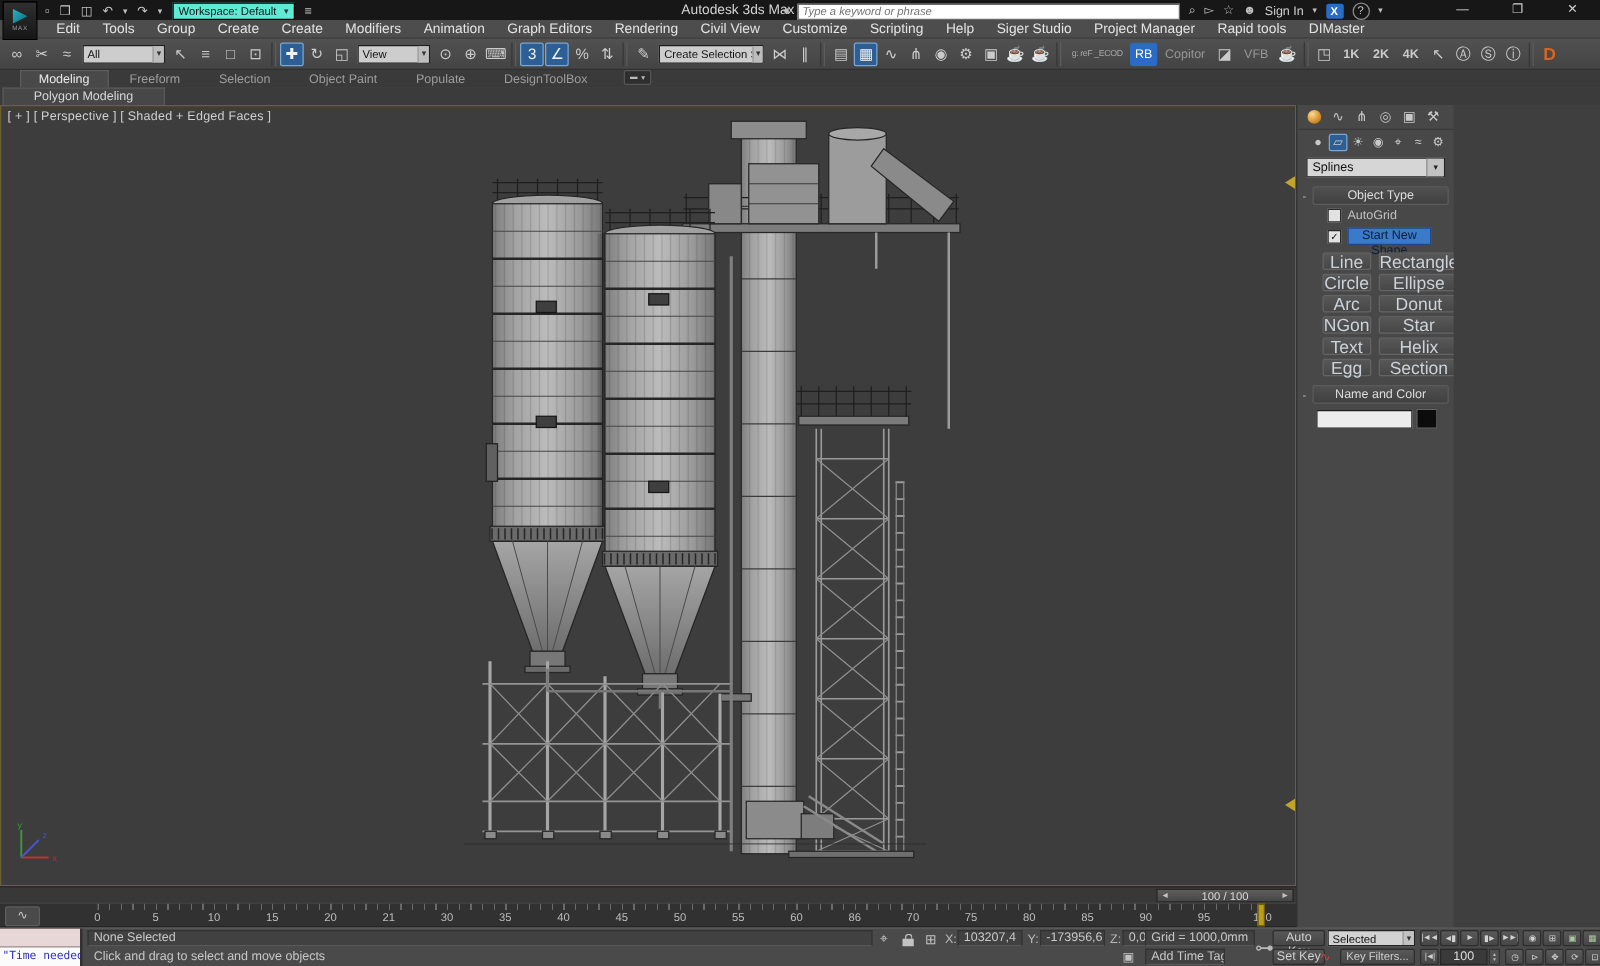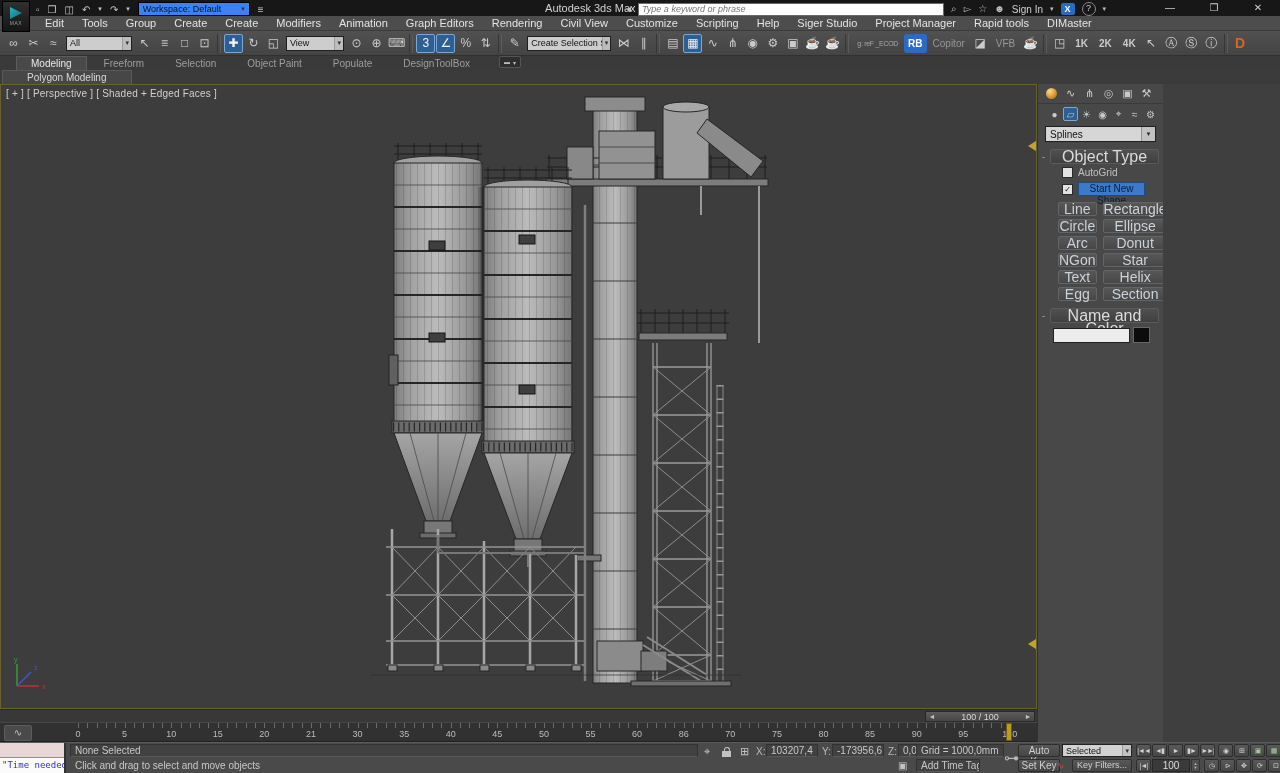--- a/index.html
+++ b/index.html
@@ -7,22 +7,22 @@
         font-family:"Liberation Sans",sans-serif;color:#ccc;-webkit-user-select:none}
   
   .titlebar{position:absolute;left:0;top:0;width:1280px;height:16px;background:#171717}
   .appbtn{position:absolute;left:2px;top:1px;width:26px;height:29px;z-index:6;
           background:linear-gradient(#303030,#161616);border:1px solid #000;
           display:flex;flex-direction:column;align-items:center;justify-content:center;gap:1px}
   .applogo{width:12px;height:12px;background:linear-gradient(135deg,#2bb3c4,#0d6b7e);
            clip-path:polygon(0 0,100% 50%,0 100%)}
   .appbtn .appsub{font-size:5px;color:#9a9a9a;letter-spacing:.5px}
   .qat{position:absolute;left:36px;top:2px;display:flex;align-items:center;gap:8px;font-size:10px;color:#c4c4c4}
-  .wscombo{height:12px;background:#3b82f6;color:#111;font-size:9px;display:flex;align-items:center;
-           padding:0 4px;border:1px solid #000;gap:20px}
+  .wscombo{height:12px;background:#5eead4;color:#111;font-size:9px;display:flex;align-items:center;
+           padding:0 4px;border:1px solid #000;gap:6px}
   .wscombo .caret{font-size:7px;color:#333}
   .titletext{position:absolute;left:300px;top:2px;width:680px;text-align:center;font-size:11px;color:#d2d2d2;white-space:nowrap}
   .titletext span{margin:0 9px}
   .searchwrap{position:absolute;left:626px;top:2px;display:flex;align-items:center;gap:7px;z-index:5}
   .searchbox{width:298px;height:11px;background:#fff;border:1px solid #6a6a6a;font-size:9px;
              font-style:italic;color:#777;padding:0 3px;font-family:"Liberation Sans",sans-serif;outline:none}
   .tico{font-size:10px;color:#bfbfbf;line-height:12px}
   .signin{font-size:10px;color:#d2d2d2}
   .xchg{width:14px;height:12px;background:#2a6bc4;border-radius:2px;color:#fff;font-size:9px;
         font-weight:bold;text-align:center;line-height:12px}
@@ -39,21 +39,21 @@
            background:linear-gradient(#515151,#444);border-bottom:1px solid #303030;
            display:flex;align-items:center;padding:0 4px;box-sizing:border-box}
   .tbgroup{display:flex;align-items:center;gap:1px}
   .tbtn{min-width:19px;height:19px;display:inline-flex;align-items:center;justify-content:center;
         font-size:12px;color:#cbcbcb;border:1px solid transparent;border-radius:2px;box-sizing:border-box}
   .tbtn.active{background:#2d5f94;border-color:#7aa7d4;color:#f2f2f2}
   .tbtn.txt{font-size:10px;padding:0 4px}
   .tbtn.tiny{font-size:7px;color:#a8a8a8;letter-spacing:-.3px}
   .tbtn.dim{color:#979797}
   .tbtn.bold{font-weight:bold}
-  .tbtn.rb{background:#2a6bc4;color:#fff;font-weight:bold;font-size:10px;border-radius:3px;padding:0 3px}
+  .tbtn.rb{background:#2a6bc4;color:#fff;font-weight:normal;font-size:10px;border-radius:3px;padding:0 3px}
   .tbtn.dlogo{color:#d96520;font-weight:bold;font-size:14px}
   .tsep{width:2px;height:19px;border-left:1px solid #373737;border-right:1px solid #5c5c5c;margin:0 3px}
   .tcombo{height:15px;background:#cdcdcd;border:1px solid #1e1e1e;color:#111;font-size:9px;
           display:flex;align-items:center;margin:0 3px;box-sizing:border-box}
   .tcombo .lbl{padding:0 3px;white-space:nowrap;overflow:hidden}
   .tcombo .caret{margin-left:auto;border-left:1px solid #9a9a9a;font-size:7px;padding:0 2px;color:#333;
                  height:100%;display:flex;align-items:center;background:#bdbdbd}
   .w64{width:66px}.w56{width:58px}.w84{width:84px}
   
   .ribbontabs{position:absolute;left:0;top:56px;width:1280px;height:14px;background:#3a3a3a;
@@ -86,21 +86,21 @@
           font-size:10px;color:#c9c9c9;border:1px solid transparent;border-radius:2px;box-sizing:border-box}
   .cp-cat.active{background:#2d5f94;border-color:#7aa7d4}
   .cp-combo{margin:2px 7px 4px;height:14px;background:#d6d6d6;border:1px solid #1f1f1f;display:flex;
             align-items:center;font-size:10px;color:#111;padding-left:4px}
   .cp-combo .caret{margin-left:auto;width:13px;height:100%;background:#c2c2c2;border-left:1px solid #8f8f8f;
                    display:flex;align-items:center;justify-content:center;font-size:7px;color:#222}
   .rollout{margin:8px 4px 0}
   .ro-head{display:flex;align-items:center;height:13px}
   .ro-collapse{font-size:9px;color:#bbb;width:8px}
   .ro-title{flex:1;background:linear-gradient(#505050,#404040);border:1px solid #5b5b5b;border-radius:2px;
-            font-size:16px;color:#dcdcdc;text-align:center;height:13px;line-height:13px}
+            font-size:10px;color:#dcdcdc;text-align:center;height:13px;line-height:13px}
   .cb-row{display:flex;align-items:center;gap:5px;margin:4px 14px 0 20px}
   .cb{width:9px;height:9px;background:#e2e2e2;border:1px solid #2a2a2a;font-size:8px;line-height:9px;
       text-align:center;color:#111;flex:0 0 auto}
   .cb-label{font-size:10px;color:#c2c2c2}
   .snsbtn{flex:1;background:#3b7ac9;border:1px solid #1f4a85;font-size:10px;color:#0d1e35;
           text-align:center;height:12px;line-height:12px}
   .ot-grid{display:grid;grid-template-columns:1fr 1fr;gap:3px 6px;margin:6px 12px 4px 16px}
   .obtn{height:12px;line-height:12px;text-align:center;background:linear-gradient(#575757,#474747);
         border:1px solid #646464;border-radius:2px;font-size:14px;color:#ccd2d8;white-space:nowrap}
   .nc-row{display:flex;align-items:center;gap:3px;margin:5px 9px 0 11px}

